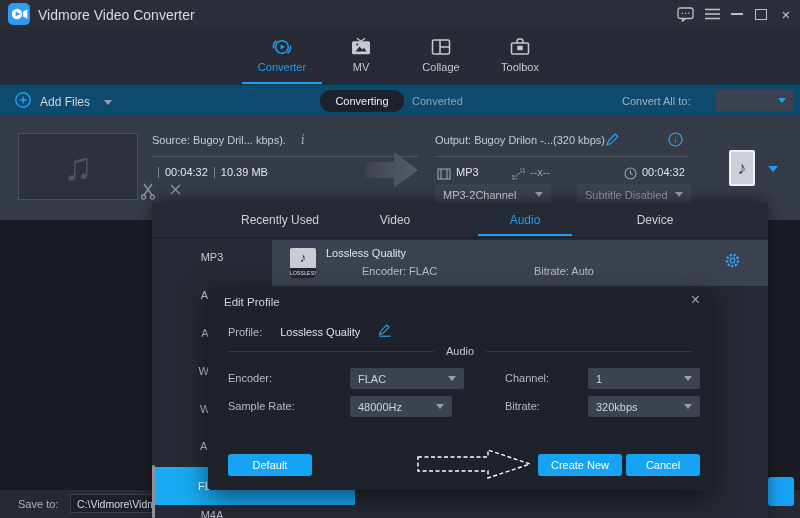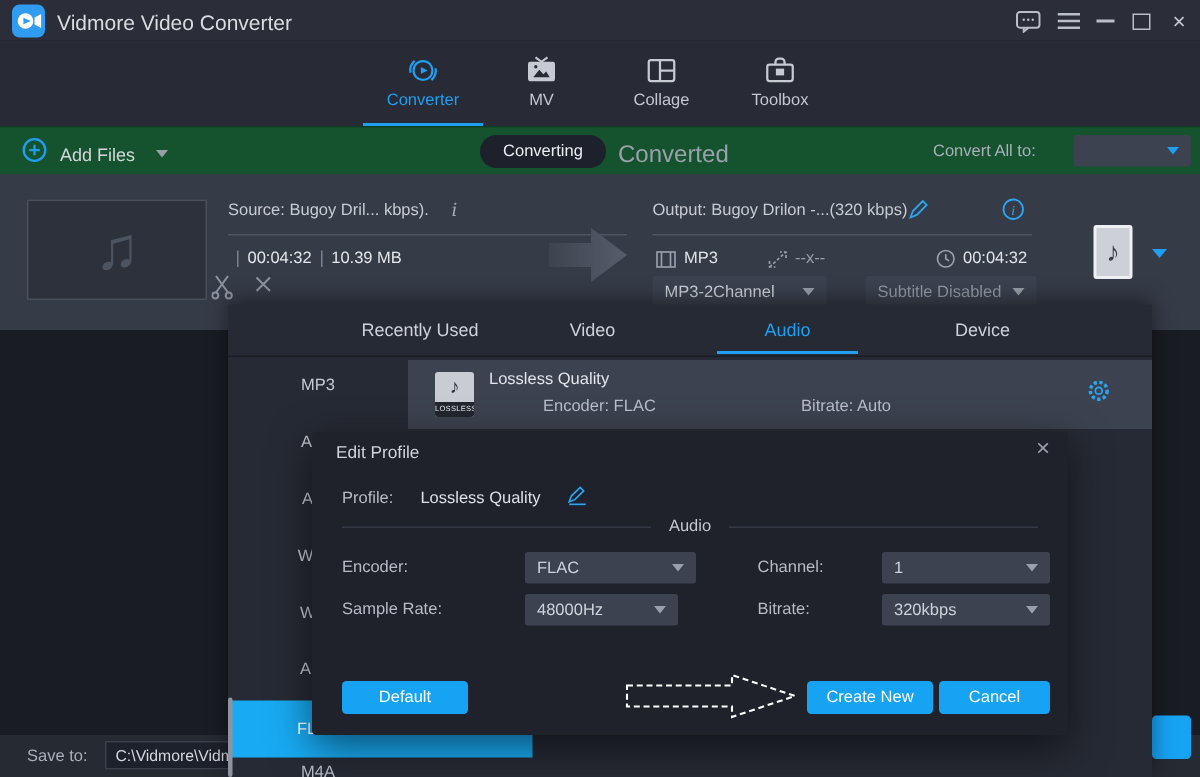--- a/index.html
+++ b/index.html
@@ -15,24 +15,24 @@
   .maxbox{width:10px;height:9px;border:1.5px solid #b9bec7;}
   .xglyph{font-size:15px;color:#c2c7cf;line-height:1;}
   
   .nav{position:absolute;left:0;top:27px;width:800px;height:57px;background:#282b35;}
   .navtab{position:absolute;top:0;width:80px;height:57px;text-align:center;cursor:default;}
   .navtab .ic{margin-top:8px;height:25px;}
   .navtab .lbl{font-size:11px;color:#c3c7d0;display:block;margin-top:1px;}
   .navtab.active .lbl{color:#1e9ff2;}
   .nav-underline{position:absolute;left:0;bottom:0;width:80px;height:2px;background:#1e9ff2;}
   
-  .toolbar{position:absolute;left:0;top:84px;width:800px;height:36px;background:#14532d;border-top:1px solid rgba(0,0,0,.25);box-sizing:border-box;}
+  .toolbar{position:absolute;left:0;top:84px;width:800px;height:36px;background:#0c4a6e;border-top:1px solid rgba(0,0,0,.25);box-sizing:border-box;}
   .pill{position:absolute;left:320px;top:5px;width:84px;height:22px;border-radius:11px;background:#1d212b;
         color:#eceef2;font-size:11px;line-height:22px;text-align:center;}
-  .ghosttab{position:absolute;left:412px;top:10px;font-size:16px;color:#9aa0ac;}
+  .ghosttab{position:absolute;left:412px;top:10px;font-size:11px;color:#9aa0ac;}
   .cvlabel{position:absolute;left:622px;top:10px;font-size:11px;color:#aab0ba;}
   .dd{background:#3c4250;border-radius:2px;display:flex;align-items:center;box-sizing:border-box;padding:0 8px;}
   .dd .txt{font-size:11px;color:#ced2da;white-space:nowrap;overflow:hidden;flex:1;}
   .dd .txt.dim{color:#959ba6;}
   .caret{width:0;height:0;border-left:4px solid transparent;border-right:4px solid transparent;border-top:5px solid #9aa0ab;flex:none;margin-left:6px;}
   .caret.blue{border-top-color:#1e9ff2;}
   
   .filerow{position:absolute;left:0;top:116px;width:800px;height:104px;background:#363b48;}
   .thumb{position:absolute;left:18px;top:17px;width:118px;height:65px;background:#2d313c;border:1px solid #4a4f5a;
          display:flex;align-items:center;justify-content:center;}

